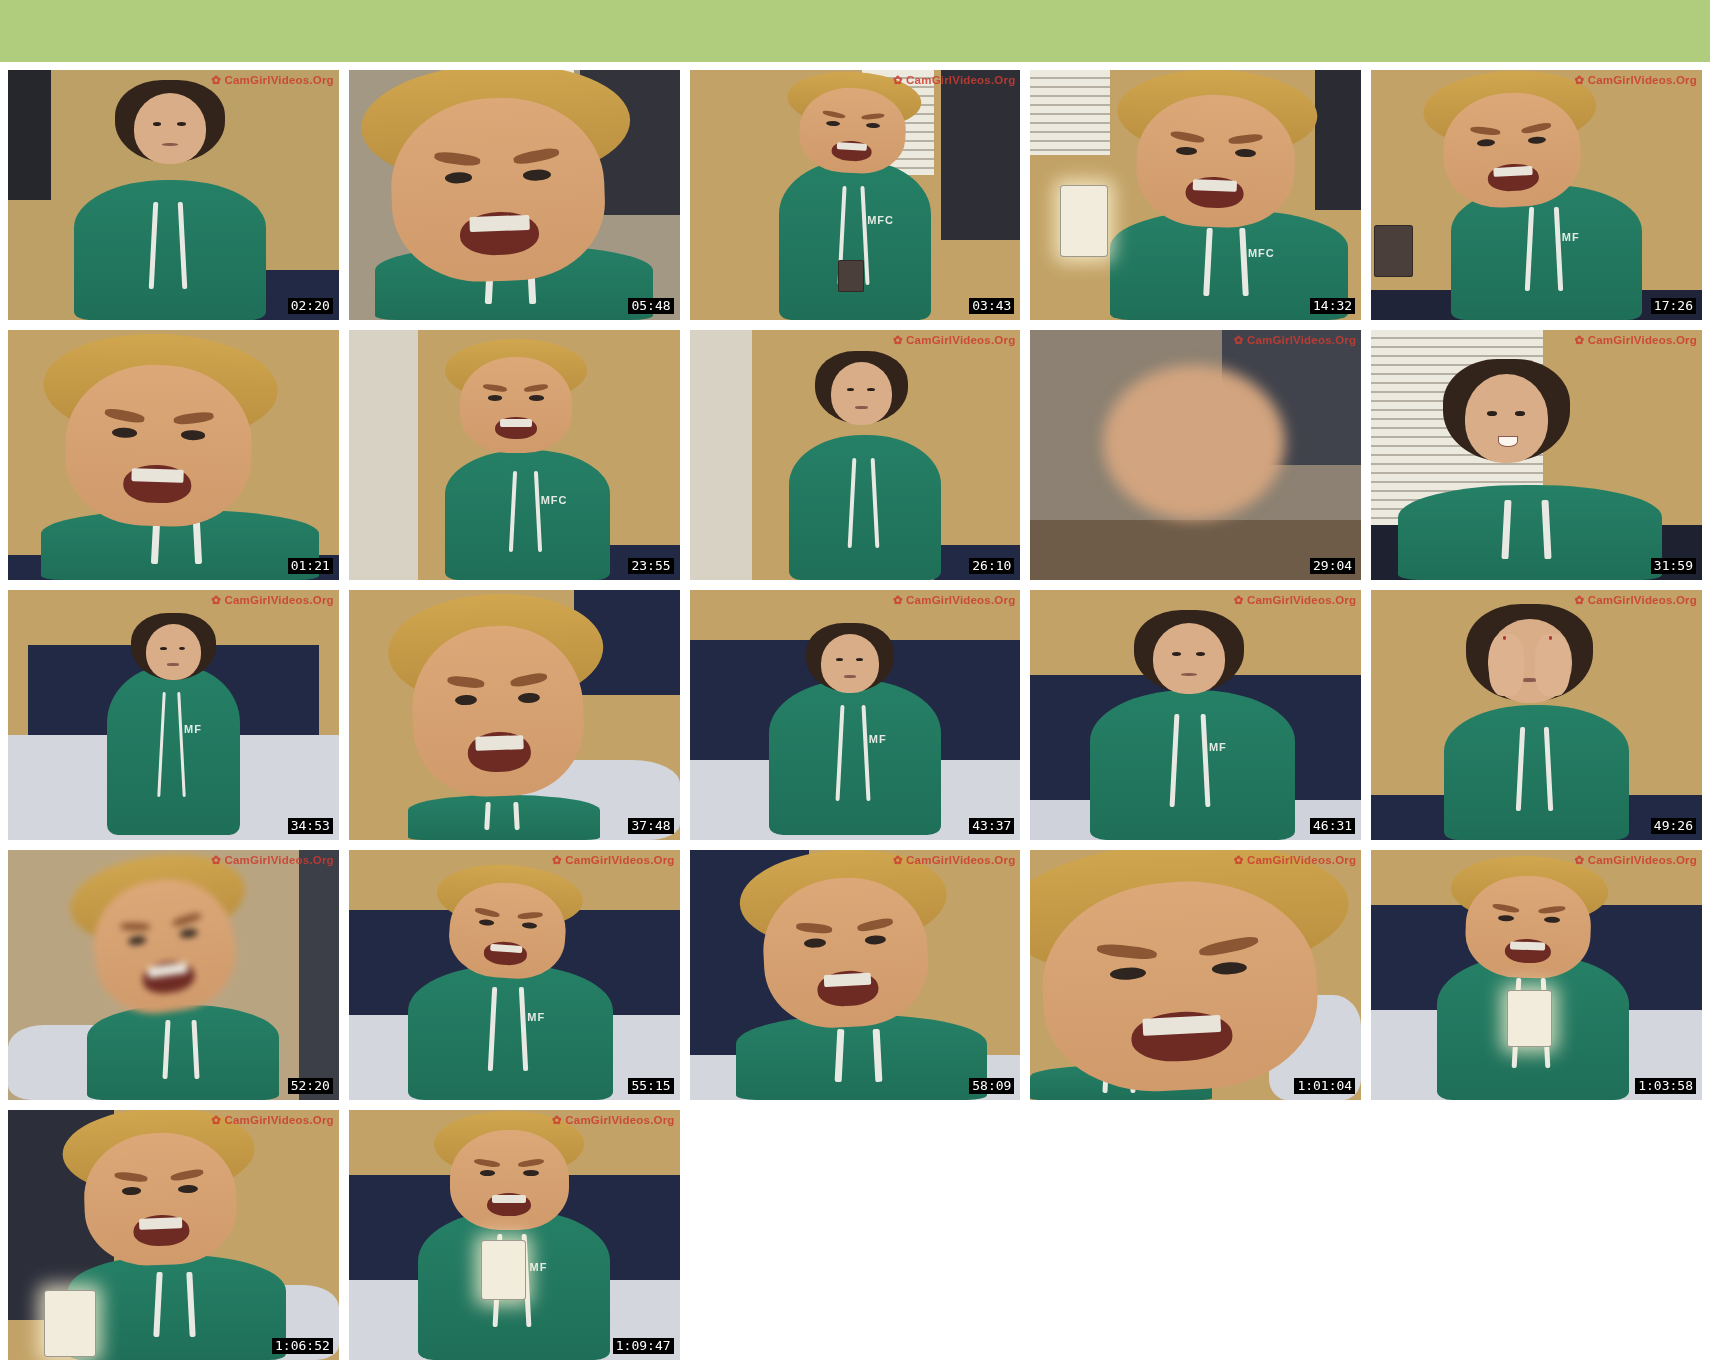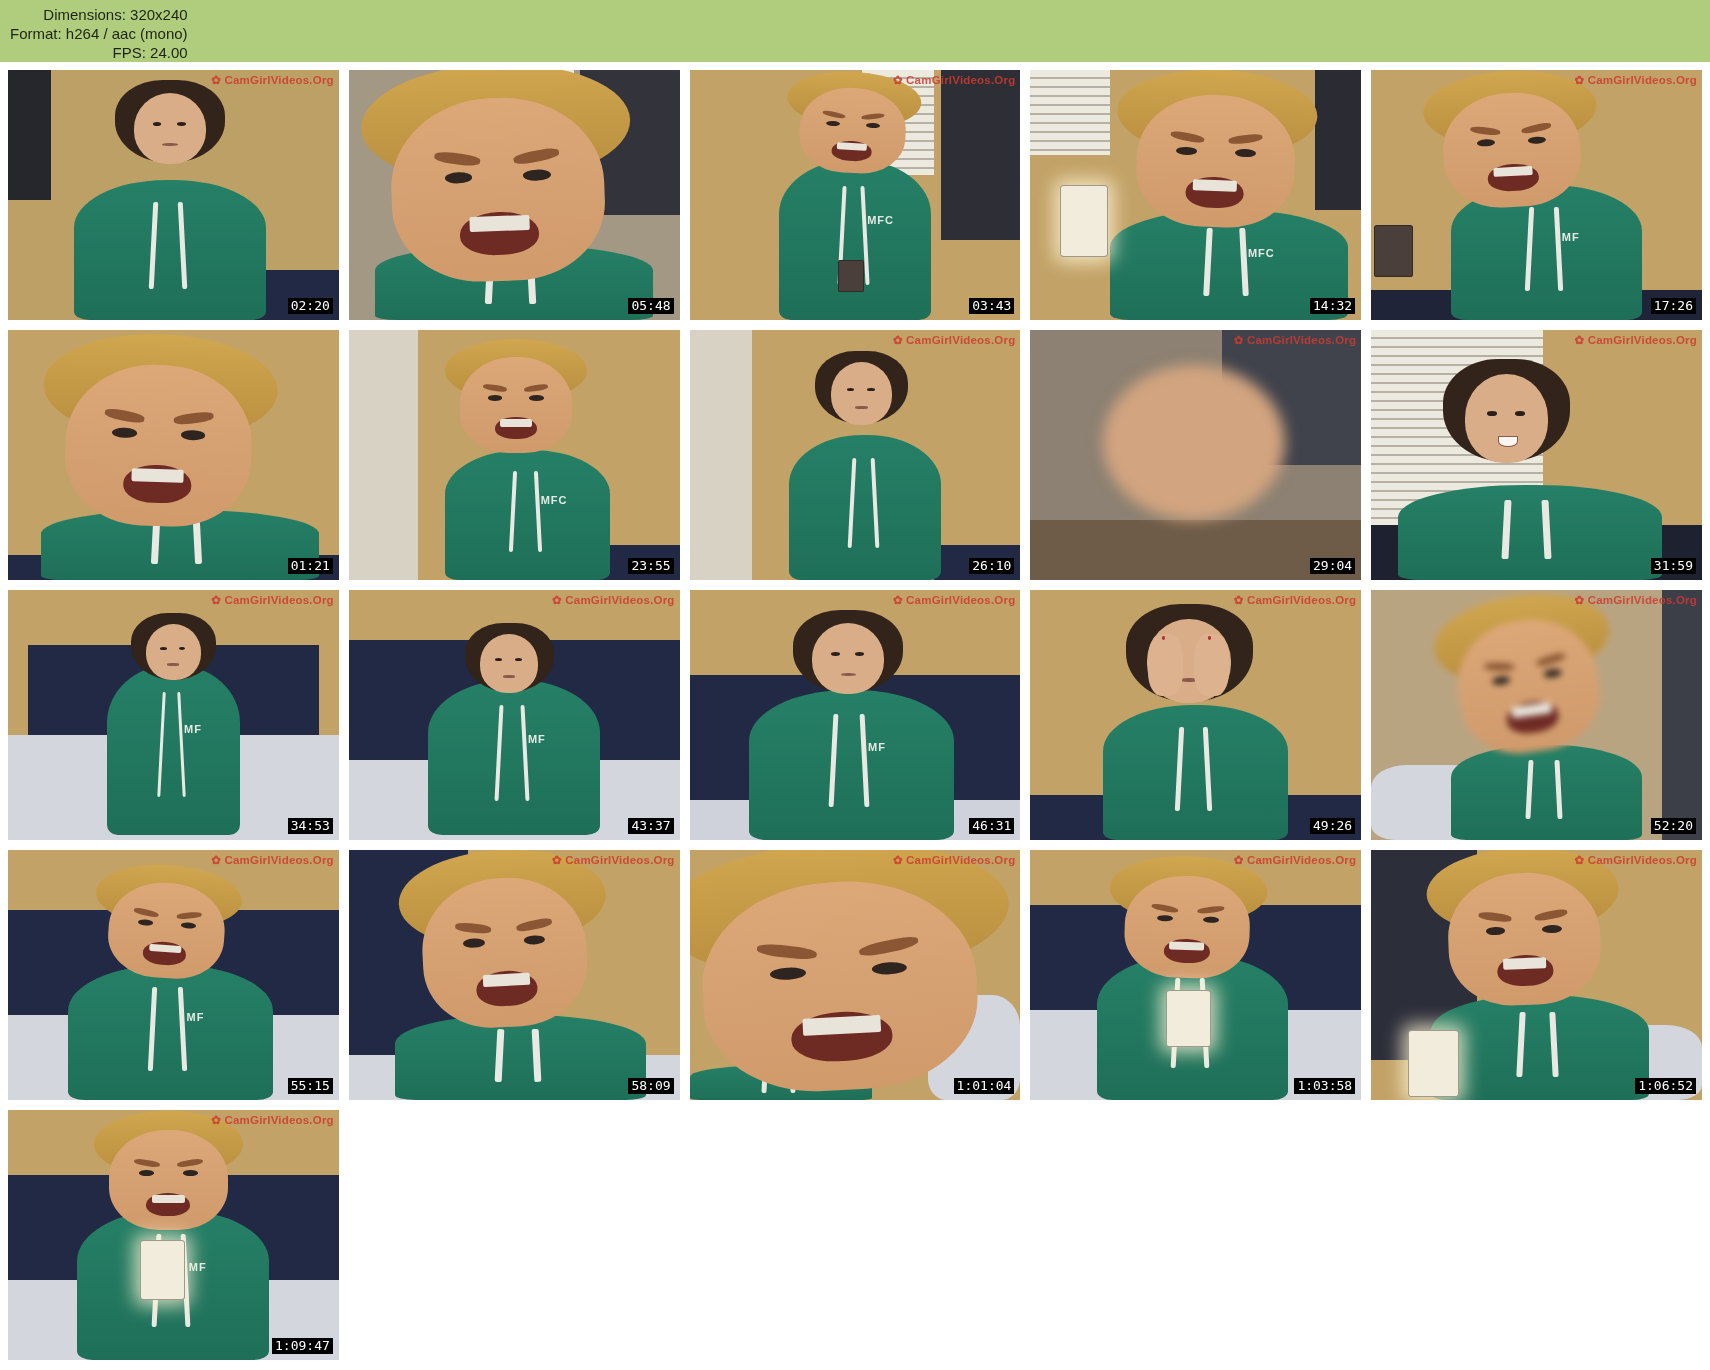--- a/index.html
+++ b/index.html
@@ -42,34 +42,20 @@
   
   .ts{position:absolute;right:6px;bottom:6px;font-family:"DejaVu Sans Mono",monospace;
     font-size:13px;line-height:16px;padding:0 3px;background:#000;color:#fff;}
   .wm{position:absolute;right:5px;top:3px;font-size:11.5px;font-weight:bold;
     color:rgba(204,59,47,.85);letter-spacing:.2px;}
 </style>
 </head>
 <body>
 
 <div class="hdr">
-  <div class="hright">
-    <div class="hline">
-      <span>Dimensions:</span>
-      <span>320x240</span>
-    </div>
-    <div class="hline">
-      <span>Format:</span>
-      <span>h264 / aac (mono)</span>
-    </div>
-    <div class="hline">
-      <span>FPS:</span>
-      <span>24.00</span>
-    </div>
-  </div>
 </div>
 
 <div class="grid" id="grid">
     <div class="cell">
       <div class="scene" style="background: rgb(189, 160, 101);">
         <div class="blk" style="left: 0%; top: 0%; width: 13%; height: 52%; background: rgb(38, 39, 45);"></div>
         <div class="blk" style="left: 62%; top: 80%; width: 38%; height: 20%; background: rgb(34, 41, 68);"></div>
         <div class="figure" style="background: linear-gradient(rgb(37, 128, 102), rgb(31, 111, 88)); left: 20%; top: 44%; width: 58%; height: 56%;">
           <div class="str" style="left: 40%; background: rgb(233, 233, 228); transform: rotate(3deg);"></div>
           <div class="str" style="left: 55%; background: rgb(233, 233, 228); transform: rotate(-3deg);"></div>
@@ -279,20 +265,41 @@
         <div class="face" style="left: 40%; top: 11%; width: 20%; height: 27%; transform: rotate(0deg);">
           <div class="p-hair" style="background: rgb(50, 35, 27);"></div>
           <div class="p-skin" style="background: rgb(217, 173, 135);"></div>
           <div class="p-eye" style="left: 30%; top: 44%; background: rgb(42, 31, 26); position: absolute;"></div>
           <div class="p-eye" style="left: 58%; top: 44%; background: rgb(42, 31, 26); position: absolute;"></div>
           <div class="p-mouth" style="background: rgb(140, 90, 77);"></div>
         </div>
       </div>
       <div class="wm">✿ CamGirlVideos.Org</div>
       <div class="ts">34:53</div>
+    </div>
+    <div class="cell">
+      <div class="scene" style="background: rgb(194, 162, 102);">
+        <div class="blk" style="left: 68%; top: 0%; width: 32%; height: 42%; background: rgb(34, 41, 68);"></div>
+        <div class="blk pillow" style="left: 52%; top: 68%; width: 48%; height: 32%; background: rgb(212, 214, 222);"></div>
+        <div class="figure" style="background: linear-gradient(rgb(37, 128, 102), rgb(31, 111, 88)); left: 18%; top: 82%; width: 58%; height: 18%;">
+          <div class="str" style="left: 40%; background: rgb(233, 233, 228); transform: rotate(3deg);"></div>
+          <div class="str" style="left: 55%; background: rgb(233, 233, 228); transform: rotate(-3deg);"></div>
+        </div>
+        <div class="face" style="left: 17%; top: 4%; width: 56%; height: 80%; transform: rotate(-2deg);">
+          <div class="f-hair" style="background: linear-gradient(rgb(208, 166, 79), rgb(184, 141, 62));"></div>
+          <div class="f-skin" style="background: linear-gradient(rgb(220, 168, 120), rgb(208, 154, 107));"></div>
+          <div class="f-brow" style="left: 23%; top: 38%; background: rgb(138, 86, 51); transform: rotate(9deg);"></div>
+          <div class="f-brow" style="left: 57%; top: 38%; background: rgb(138, 86, 51); transform: rotate(-9deg);"></div>
+          <div class="f-eye" style="left: 27%; top: 47%; background: rgb(47, 37, 32);"></div>
+          <div class="f-eye" style="left: 61%; top: 47%; background: rgb(47, 37, 32);"></div>
+          <div class="f-mouth" style="background: rgb(110, 43, 36);"></div>
+          <div class="f-teeth" style="background: rgb(233, 228, 218);"></div>
+        </div>
+      </div>
+      <div class="ts">37:48</div>
     </div>
     <div class="cell">
       <div class="scene" style="background: rgb(194, 162, 102);">
         <div class="blk" style="left: 0%; top: 20%; width: 100%; height: 52%; background: rgb(34, 41, 68);"></div>
         <div class="blk" style="left: 0%; top: 68%; width: 100%; height: 32%; background: rgb(212, 214, 222);"></div>
         <div class="figure" style="background: linear-gradient(rgb(37, 128, 102), rgb(31, 111, 88)); left: 24%; top: 36%; width: 52%; height: 62%;">
           <div class="str" style="left: 40%; background: rgb(233, 233, 228); transform: rotate(3deg);"></div>
           <div class="str" style="left: 55%; background: rgb(233, 233, 228); transform: rotate(-3deg);"></div>
           <div class="fig-label" style="left: 58%; top: 34%;">MF</div>
         </div>

